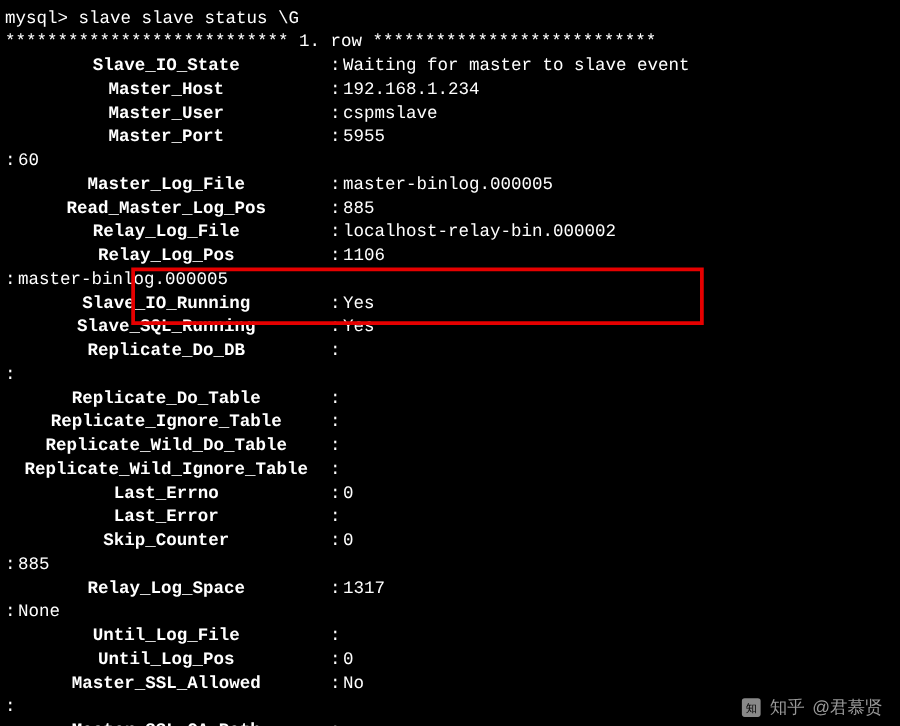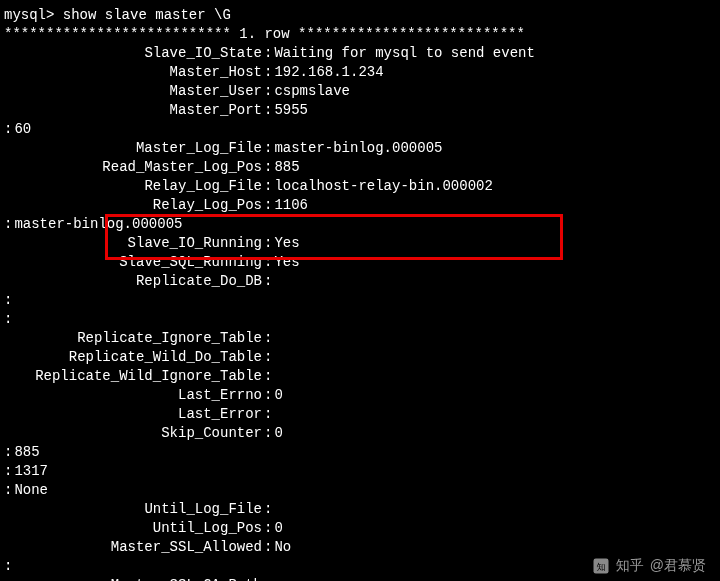--- a/index.html
+++ b/index.html
@@ -20,23 +20,24 @@
       padding: 6px 4px;
     }
     .line {
       white-space: pre;
     }
     .row {
       display: flex;
     }
     .label {
       width: 260px;
-      text-align: right;
+      text-align: center;
       display: inline-block;
       padding-right: 2px;
+      font-weight: bold;
     }
     .sep {
       display: inline-block;
     }
     .value {
       padding-left: 2px;
       display: inline-block;
     }
     .highlight-box {
       position: absolute;
@@ -59,28 +60,28 @@
       gap: 6px;
     }
     .watermark svg {
       width: 18px;
       height: 18px;
     }
   </style>
 </head>
 <body>
 
-<div class="line"><span>mysql&gt; </span><span>show slave master \G</span></div>
+<div class="line"><span>mysql&gt; </span><span>slave slave status \G</span></div>
 <div class="line"><span>***************************</span> <span>1. row</span> <span>***************************</span></div>
 
 <div id="status-lines">
     <div class="row">
       <span class="label">Slave_IO_State</span>
       <span class="sep">:</span>
-      <span class="value">Waiting for mysql to send event</span>
+      <span class="value">Waiting for master to slave event</span>
     </div>
     <div class="row">
       <span class="label">Master_Host</span>
       <span class="sep">:</span>
       <span class="value">192.168.1.234</span>
     </div>
     <div class="row">
       <span class="label">Master_User</span>
       <span class="sep">:</span>
       <span class="value">cspmslave</span>
@@ -131,20 +132,21 @@
     <div class="row">
       <span class="label">Replicate_Do_DB</span>
       <span class="sep">:</span>
       <span class="value"></span>
     </div>
     <div class="row">
       <span class="sep">:</span>
       <span class="value"></span>
     </div>
     <div class="row">
+      <span class="label">Replicate_Do_Table</span>
       <span class="sep">:</span>
       <span class="value"></span>
     </div>
     <div class="row">
       <span class="label">Replicate_Ignore_Table</span>
       <span class="sep">:</span>
       <span class="value"></span>
     </div>
     <div class="row">
       <span class="label">Replicate_Wild_Do_Table</span>
@@ -169,20 +171,21 @@
     <div class="row">
       <span class="label">Skip_Counter</span>
       <span class="sep">:</span>
       <span class="value">0</span>
     </div>
     <div class="row">
       <span class="sep">:</span>
       <span class="value">885</span>
     </div>
     <div class="row">
+      <span class="label">Relay_Log_Space</span>
       <span class="sep">:</span>
       <span class="value">1317</span>
     </div>
     <div class="row">
       <span class="sep">:</span>
       <span class="value">None</span>
     </div>
     <div class="row">
       <span class="label">Until_Log_File</span>
       <span class="sep">:</span>

